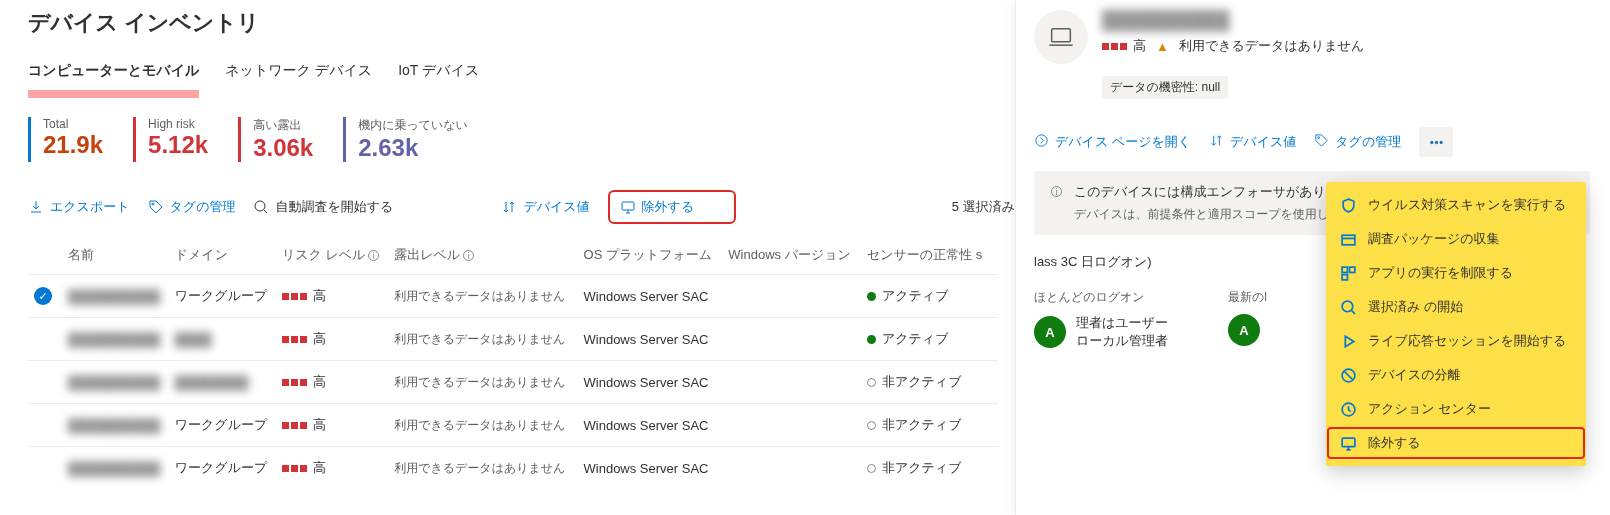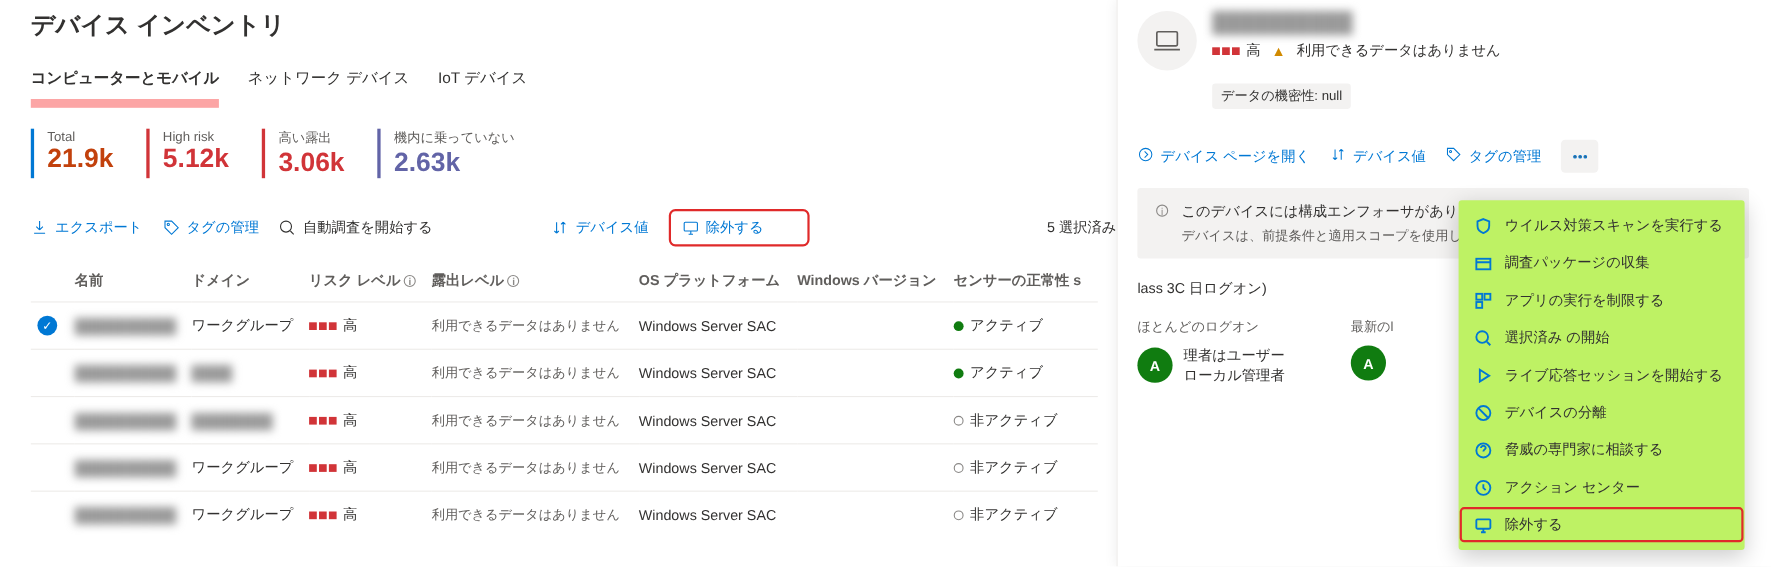--- a/index.html
+++ b/index.html
@@ -26,21 +26,21 @@
   .tb-item { display: inline-flex; align-items: center; gap: 6px; color: #0078d4; cursor: pointer; font-size: 13px; }
   .tb-item svg { width: 16px; height: 16px; stroke: #0078d4; fill: none; }
   .tb-item.dark { color: #323130; }
   .tb-item.dark svg { stroke: #323130; }
   .tb-exclude { border: 2px solid #e02a2a; border-radius: 6px; padding: 6px 40px 6px 10px; }
   .toolbar .spacer { flex: 1; }
   .selcount { color: #323130; }
 
   
   table { width: 970px; border-collapse: collapse; }
-  th { text-align: left; font-weight: 700; color: #605e5c; font-size: 13px; padding: 10px 10px 10px 0; }
+  th { text-align: left; font-weight: 400; color: #605e5c; font-size: 13px; padding: 10px 10px 10px 0; }
   th:first-child, td:first-child { width: 40px; text-align: center; }
   td { padding: 12px 10px 12px 0; border-top: 1px solid #edebe9; font-size: 13px; vertical-align: middle; white-space: nowrap; }
   .blur { filter: blur(4px); color: #999; }
   .risk-boxes { display:inline-flex; gap:2px; margin-right:6px; vertical-align:middle; }
   .risk-boxes span { width:7px;height:7px;background:#d13438;display:inline-block; }
   .status-dot { width:9px;height:9px;border-radius:50%;display:inline-block;margin-right:6px;vertical-align:middle; }
   .dot-active { background:#107c10; }
   .dot-inactive { background:transparent;border:1px solid #8a8886; }
   .radio-sel { width:18px;height:18px;border-radius:50%;background:#0078d4;display:inline-flex;align-items:center;justify-content:center;color:#fff;font-size:11px; }
   .expose-cell { font-size:12px; color:#605e5c; }
@@ -68,21 +68,21 @@
 
   .lastlogon { margin-top:18px; font-size:13px; }
   .logon-cols { display:flex; gap:60px; margin-top:18px; font-size:13px; }
   .logon-cols .lc-title { color:#605e5c; font-size:12px; margin-bottom:8px; }
   .avatar { width:32px;height:32px;border-radius:50%;background:#107c10;color:#fff;display:inline-flex;align-items:center;justify-content:center;font-weight:600;margin-right:10px;vertical-align:middle; }
   .logon-usr { display:flex; align-items:center; }
   .showall { margin-top:24px; font-size:12px; }
   .showall a { color:#0078d4; text-decoration:none; }
 
   
-  .ddmenu { position:absolute; top:182px; right:24px; width:260px; background:#bef264; box-shadow: 0 6px 20px rgba(0,0,0,.2); border-radius:3px; padding:6px 0; z-index:50; }
+  .ddmenu { position:absolute; top:182px; right:24px; width:260px; background:#fde047; box-shadow: 0 6px 20px rgba(0,0,0,.2); border-radius:3px; padding:6px 0; z-index:50; }
   .dditem { display:flex; align-items:center; gap:11px; padding:8px 14px; font-size:13px; cursor:pointer; }
   .dditem svg { width:17px;height:17px;stroke:#0078d4;fill:none;stroke-width:1.6; }
   .dditem.framed { outline:2px solid #e02a2a; outline-offset:-3px; border-radius:5px; }
 </style>
 </head>
 <body>
 
 <div class="root">
 
   <div class="main">
@@ -359,27 +359,20 @@
       <div class="dditem">
           <svg viewBox="0 0 16 16">
             <circle cx="8" cy="8" r="6"></circle>
             <path d="M4 4l8 8"></path>
           </svg>
           <span>デバイスの分離</span>
         </div>
       <div class="dditem">
           <svg viewBox="0 0 16 16">
             <circle cx="8" cy="8" r="6"></circle>
-            <path d="M6 6c0-1 1-2 2-2s2 1 2 2-2 1-2 3M8 12v0"></path>
-          </svg>
-          <span>脅威の専門家に相談する</span>
-        </div>
-      <div class="dditem">
-          <svg viewBox="0 0 16 16">
-            <circle cx="8" cy="8" r="6"></circle>
             <path d="M8 5v3l2 2"></path>
           </svg>
           <span>アクション センター</span>
         </div>
       <div class="dditem framed">
           <svg viewBox="0 0 16 16">
             <rect x="2" y="3" width="12" height="8" rx="1"></rect>
             <path d="M6 14h4M8 11v3"></path>
           </svg>
           <span>除外する</span>

